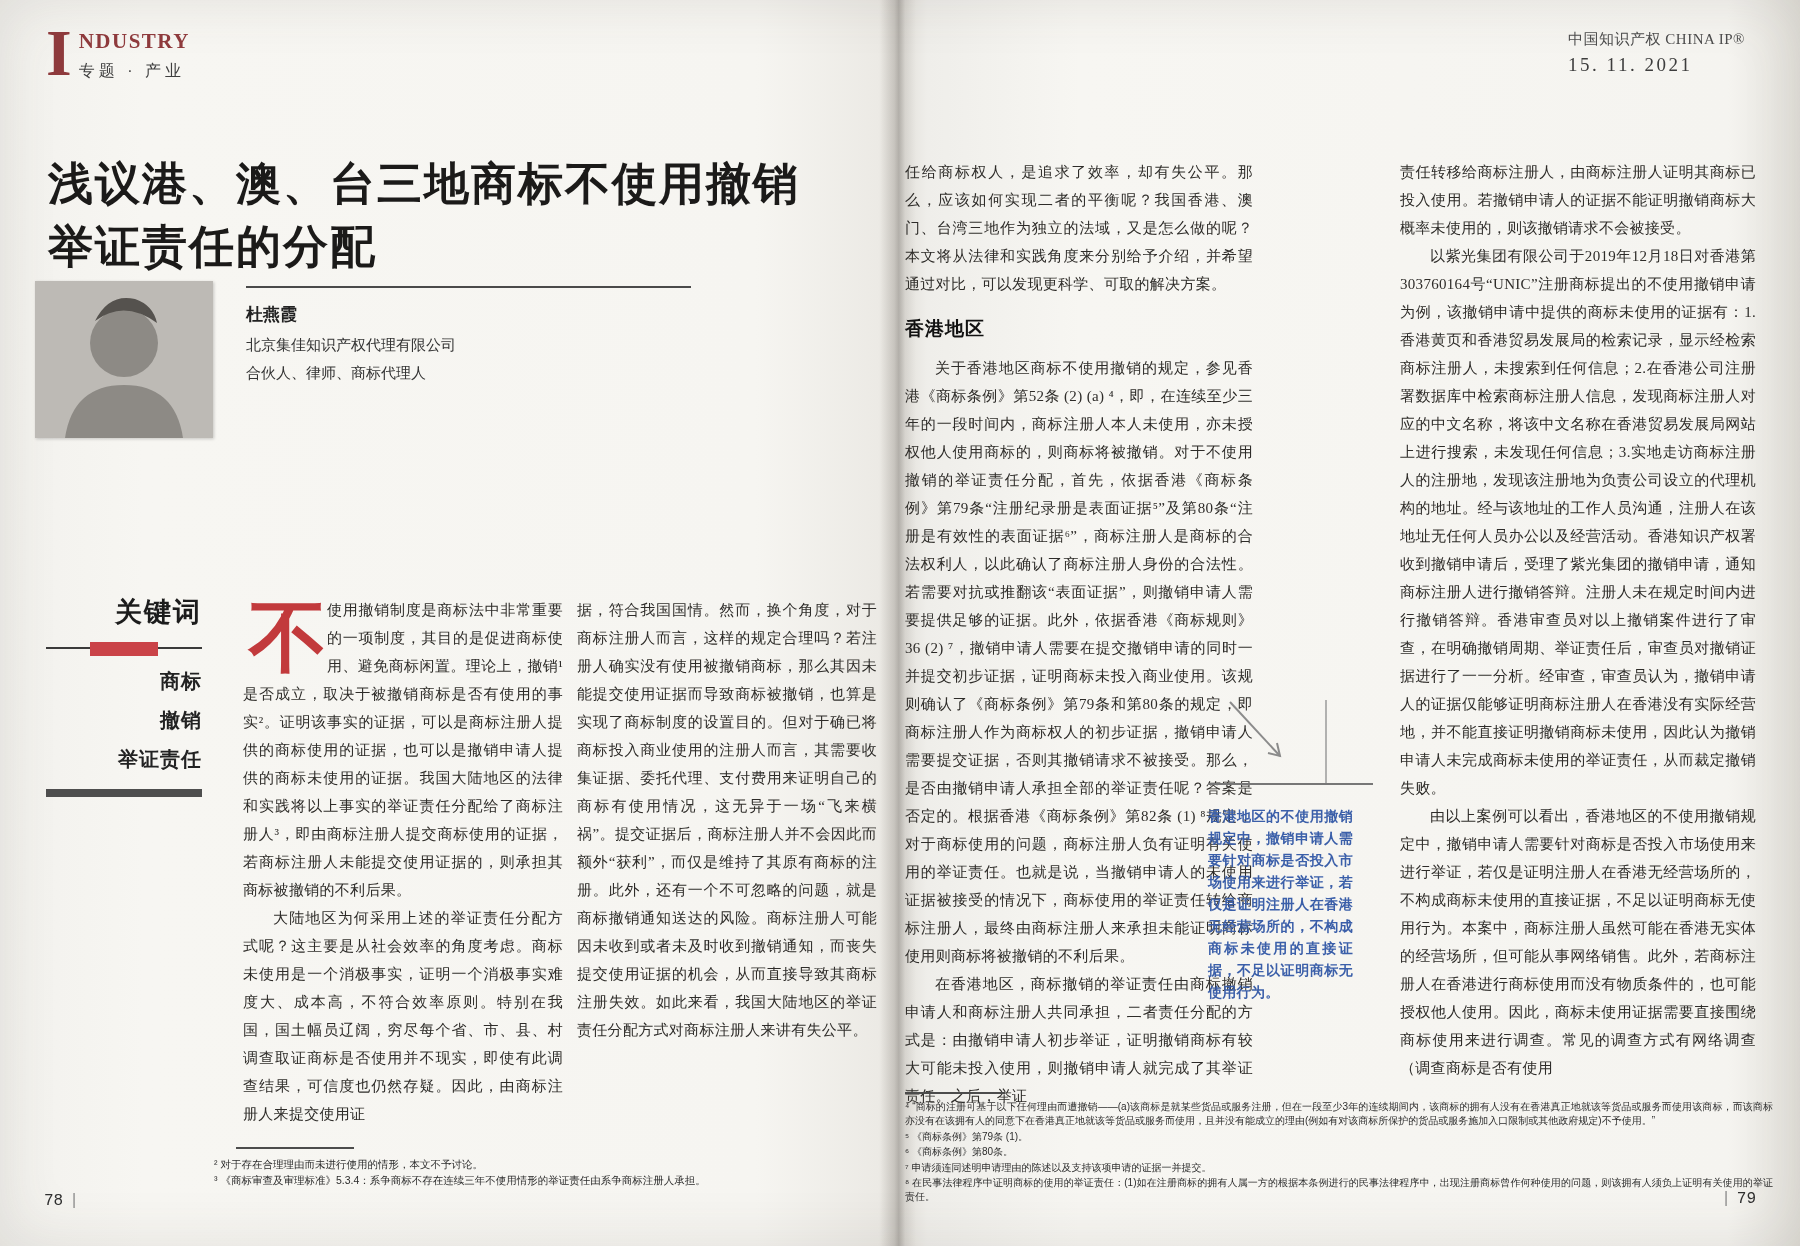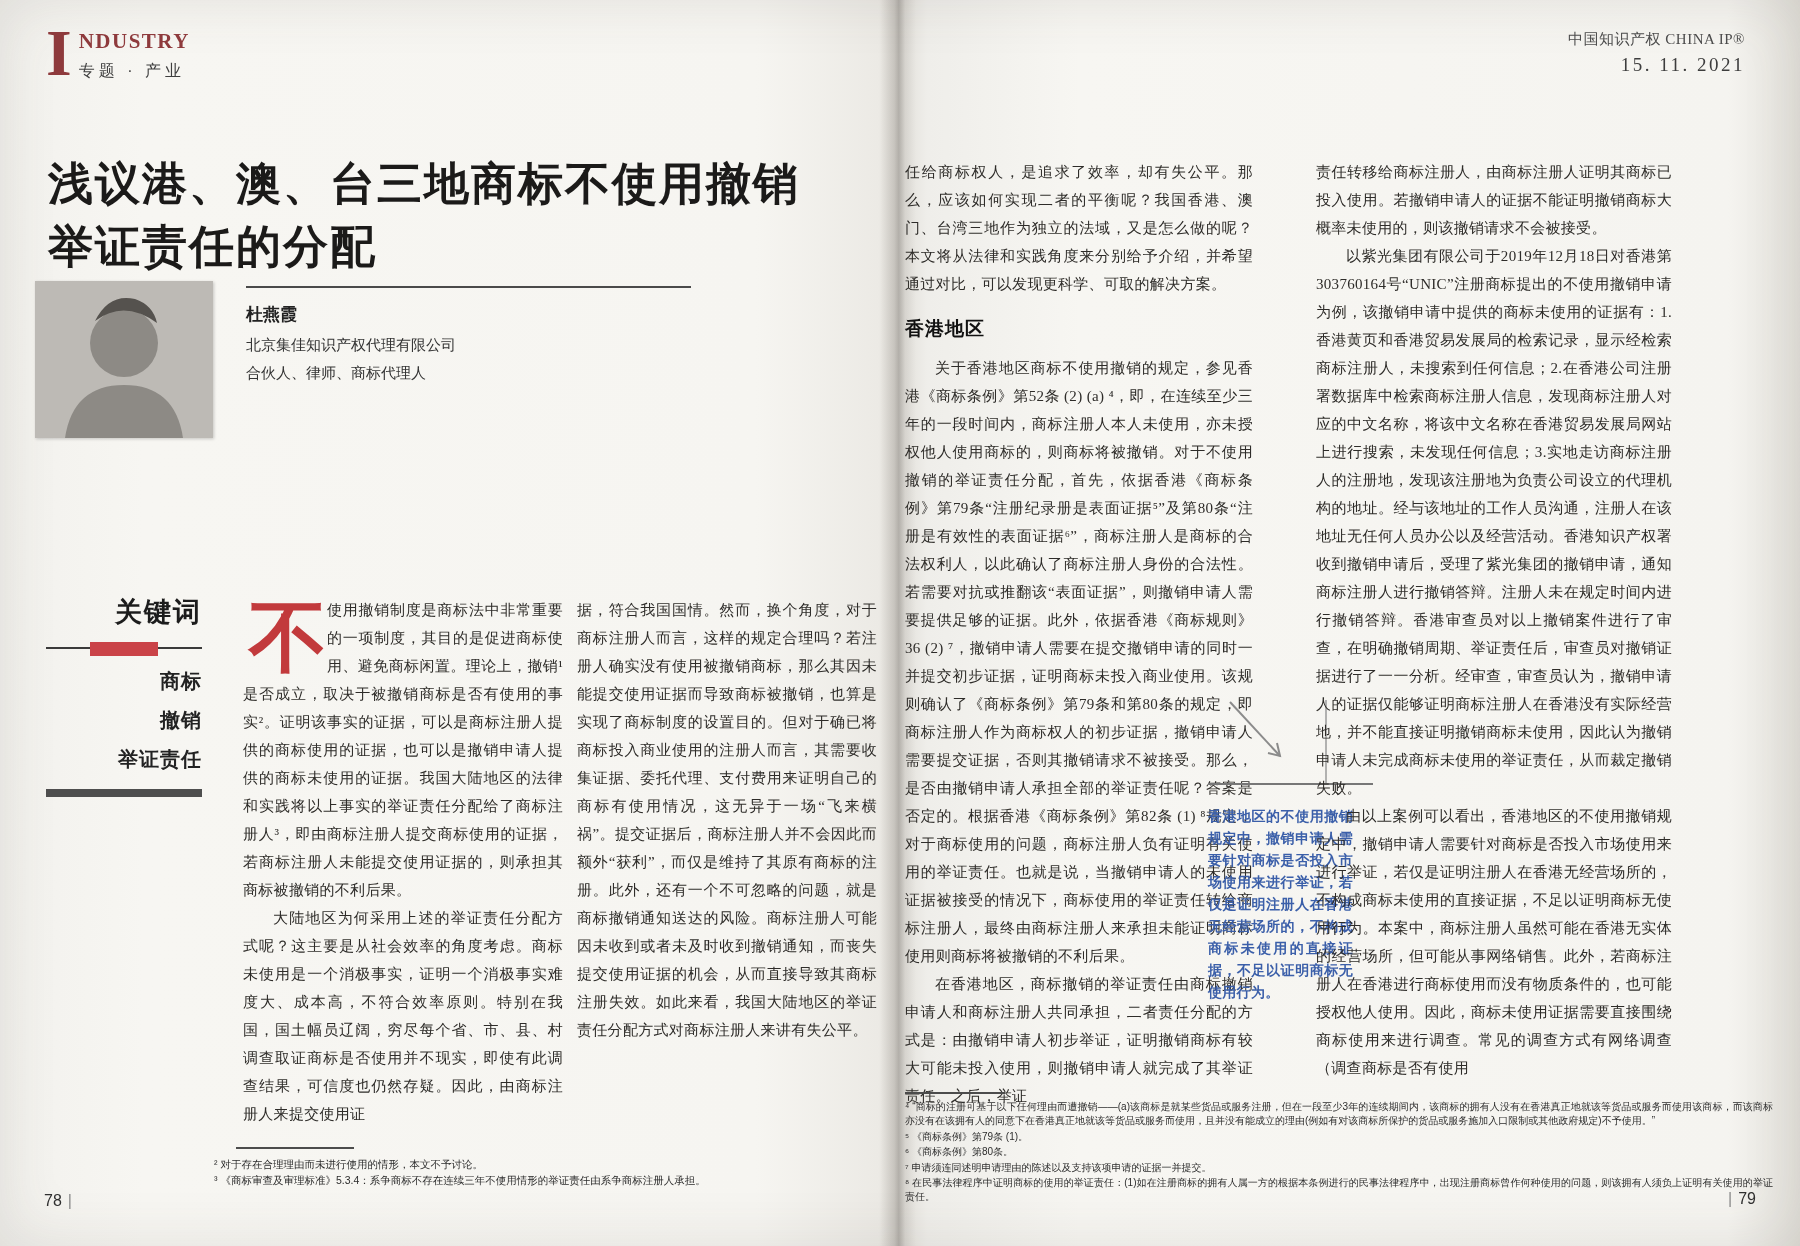--- a/index.html
+++ b/index.html
@@ -42,32 +42,32 @@
   .bodycol{font-size:15px;line-height:28px;text-align:justify;letter-spacing:.3px;color:#2e2c29;}
   .col1{left:243px;top:596px;width:320px;}
   .col2{left:577px;top:596px;width:300px;}
   .indent{text-indent:2em;}
   .dropcap{float:left;font-size:78px;line-height:76px;color:var(--dropcap-red,#c23a3c);
     width:70px;margin:4px 8px 0 6px;font-weight:bold;}
 
   .fn-left-rule{left:236px;top:1147px;width:118px;height:2px;background:#4c4c4c;}
   .fn-left{left:214px;top:1156px;width:650px;font-family:"Liberation Sans","DejaVu Sans",sans-serif;
     font-size:10.5px;line-height:16px;color:#2c2c2c;font-weight:500;}
-  .pageno{font-family:Liberation Sans, sans-serif;font-size:16px;color:#2f2f2f;}
+  .pageno{font-family:Liberation Mono, monospace;font-size:16px;color:#2f2f2f;}
   .pn-left{left:44px;top:1192px;}
   .pn-right{right:44px;top:1190px;text-align:right;}
   .pn-bar{color:#8a8a8a;padding:0 6px;font-weight:normal;}
 
   
-  .journal-head{right:55px;top:30px;text-align:right;font-family:"Liberation Serif","DejaVu Serif",serif;}
+  .journal-head{right:55px;top:30px;font-family:"Liberation Serif","DejaVu Serif",serif;}
   .journal-name{font-size:15px;color:#4b4b4b;letter-spacing:.5px;}
   .journal-date{font-size:19px;color:#3d3d3d;letter-spacing:2.5px;margin-top:5px;}
 
   .colA{left:905px;top:158px;width:348px;}
-  .colB{left:1316px;top:158px;width:356px;}
+  .colB{left:1400px;top:158px;width:356px;}
   .colA .bodytxt,.colB .bodytxt{font-size:15px;line-height:28px;}
   .sec-head{font-family:"Liberation Sans","DejaVu Sans",sans-serif;font-size:19px;font-weight:bold;
     color:#111;margin:18px 0 12px 0;letter-spacing:1px;}
 
   .pullquote{left:1208px;top:696px;width:145px;}
   .pq-text{margin-top:10px;font-family:"Liberation Sans","DejaVu Sans",sans-serif;
     font-size:14px;line-height:22px;font-weight:bold;color:var(--quote-blue,#3b5fa9);text-align:justify;letter-spacing:.3px;}
 
   .fn-right-rule{left:905px;top:1092px;width:100px;height:2px;background:#4c4c4c;}
   .fn-right{left:905px;top:1100px;width:868px;font-family:"Liberation Sans","DejaVu Sans",sans-serif;

